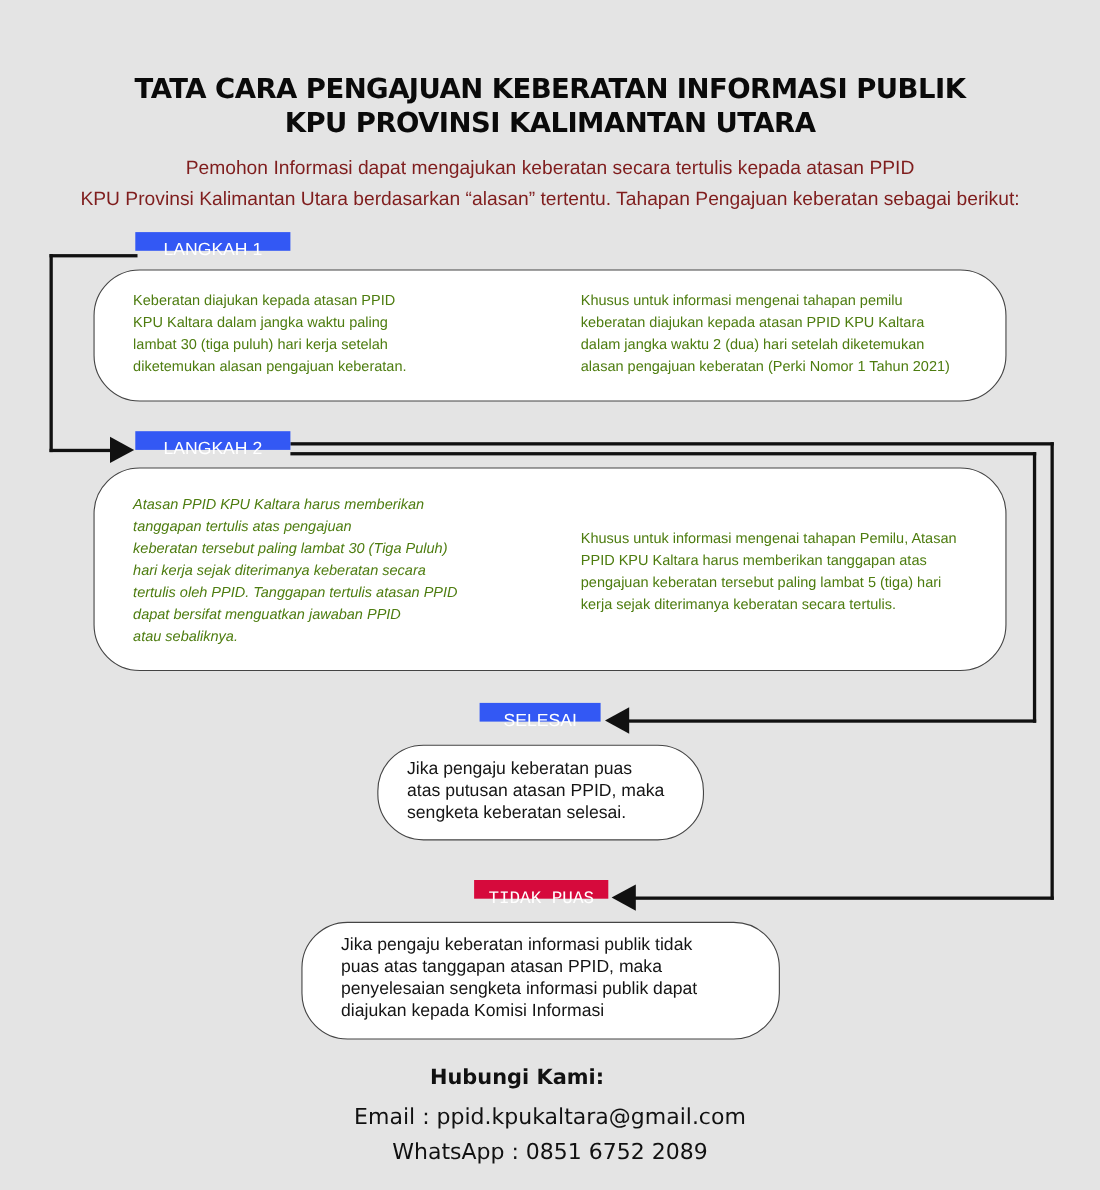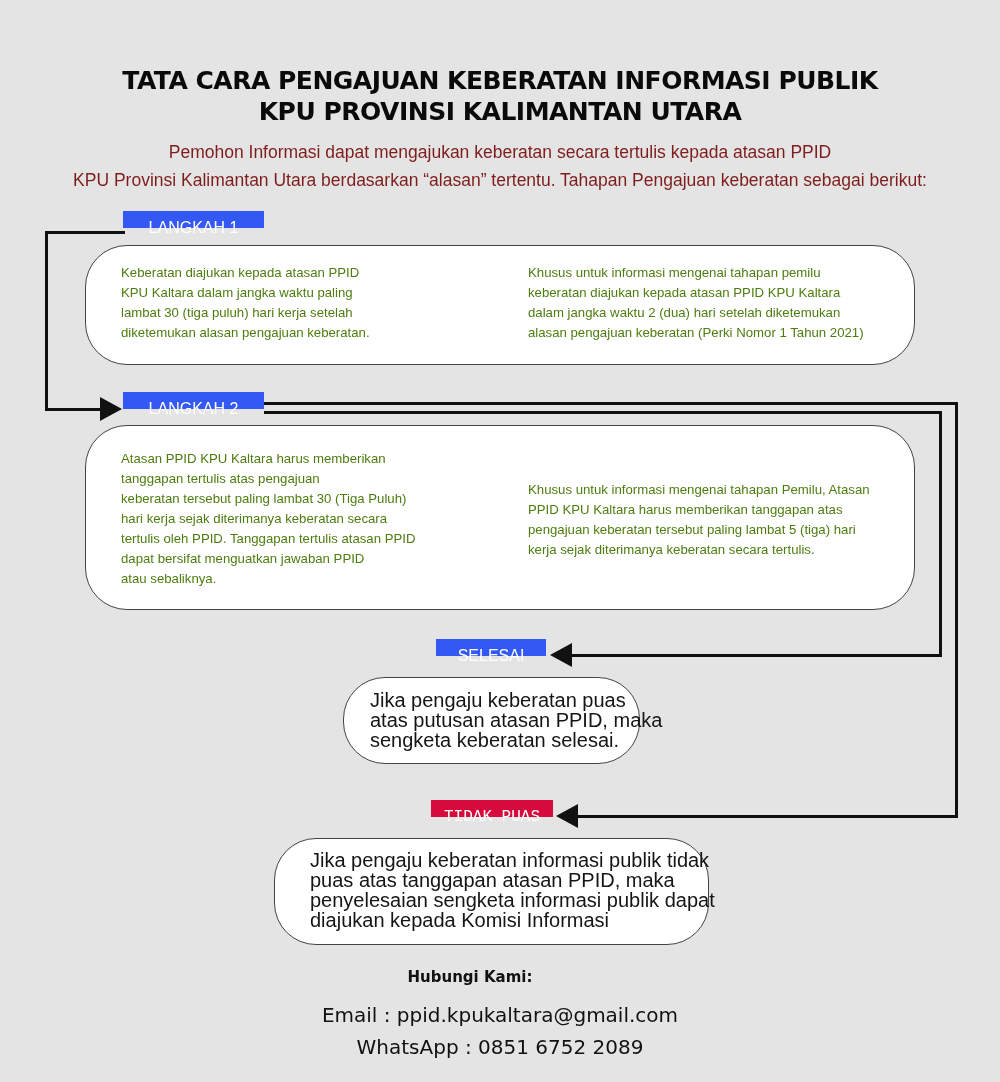--- a/index.html
+++ b/index.html
@@ -4,25 +4,25 @@
 <style>
   html, body { margin:0; padding:0; }
   body { width:1000px; height:1082px; background:#e4e4e4; position:relative; overflow:hidden; font-family:"Liberation Sans", sans-serif; color:#111; }
   .title { position:absolute; left:0; width:1000px; text-align:center; font-family:"DejaVu Sans", sans-serif; font-weight:bold; font-size:25px; letter-spacing:-0.5px; color:#0a0a0a; }
   .intro { position:absolute; left:0; width:1000px; text-align:center; font-size:17.5px; color:#7f1d1d; }
   .tag { position:absolute; color:#fff; font-size:16px; text-align:center; line-height:34px; height:17px; }
   .tag.blue { background:#3358f4; }
   .tag.red { background:#d60a3c; }
   .box { position:absolute; background:#fff; border:1.5px solid #444; border-radius:42px; box-sizing:border-box; }
   .txt { position:absolute; font-size:13.2px; line-height:20px; color:#4d7c0f; white-space:pre-line; }
-  .txt2 { position:absolute; font-size:20px; line-height:20px; color:#151515; white-space:pre-line; }
+  .txt2 { position:absolute; font-size:16px; line-height:20px; color:#151515; white-space:pre-line; }
   .ln { position:absolute; background:#111; }
   .arrow-r { position:absolute; width:0; height:0; border-top:12px solid transparent; border-bottom:12px solid transparent; border-left:22px solid #111; }
   .arrow-l { position:absolute; width:0; height:0; border-top:12px solid transparent; border-bottom:12px solid transparent; border-right:22px solid #111; }
-  .contact-h { position:absolute; left:0; width:940px; text-align:center; font-family:"DejaVu Sans", sans-serif; font-weight:bold; font-size:15px; }
+  .contact-h { position:absolute; left:0; width:940px; text-align:center; font-family:"DejaVu Sans", sans-serif; font-weight:bold; font-size:19px; }
   .contact { position:absolute; left:0; width:1000px; text-align:center; font-family:"DejaVu Sans", sans-serif; font-size:20px; }
 </style>
 </head>
 <body>
 
 <div class="title" style="top:66px;">TATA CARA PENGAJUAN KEBERATAN INFORMASI PUBLIK</div>
 <div class="title" style="top:97px;">KPU PROVINSI KALIMANTAN UTARA</div>
 
 <div class="intro" style="top:142px;">Pemohon Informasi dapat mengajukan keberatan secara tertulis kepada atasan PPID</div>
 <div class="intro" style="top:170px;">KPU Provinsi Kalimantan Utara berdasarkan “alasan” tertentu. Tahapan Pengajuan keberatan sebagai berikut:</div>
@@ -48,21 +48,21 @@
 KPU Kaltara dalam jangka waktu paling
 lambat 30 (tiga puluh) hari kerja setelah
 diketemukan alasan pengajuan keberatan.</div>
 <div class="txt" style="left:528px; top:263px;">Khusus untuk informasi mengenai tahapan pemilu
 keberatan diajukan kepada atasan PPID KPU Kaltara
 dalam jangka waktu 2 (dua) hari setelah diketemukan
 alasan pengajuan keberatan (Perki Nomor 1 Tahun 2021)</div>
 
 <div class="box" style="left:85px; top:425px; width:830px; height:185px;"></div>
 <div class="tag blue" style="left:123px; top:392px; width:141px;">LANGKAH 2</div>
-<div class="txt" style="left:121px; top:449px;">Atasan PPID KPU Kaltara harus memberikan
+<div class="txt" style="left:121px; top:449px;font-style:italic;">Atasan PPID KPU Kaltara harus memberikan
 tanggapan tertulis atas pengajuan
 keberatan tersebut paling lambat 30 (Tiga Puluh)
 hari kerja sejak diterimanya keberatan secara
 tertulis oleh PPID. Tanggapan tertulis atasan PPID
 dapat bersifat menguatkan jawaban PPID
 atau sebaliknya.</div>
 <div class="txt" style="left:528px; top:480px;">Khusus untuk informasi mengenai tahapan Pemilu, Atasan
 PPID KPU Kaltara harus memberikan tanggapan atas
 pengajuan keberatan tersebut paling lambat 5 (tiga) hari
 kerja sejak diterimanya keberatan secara tertulis.</div>

